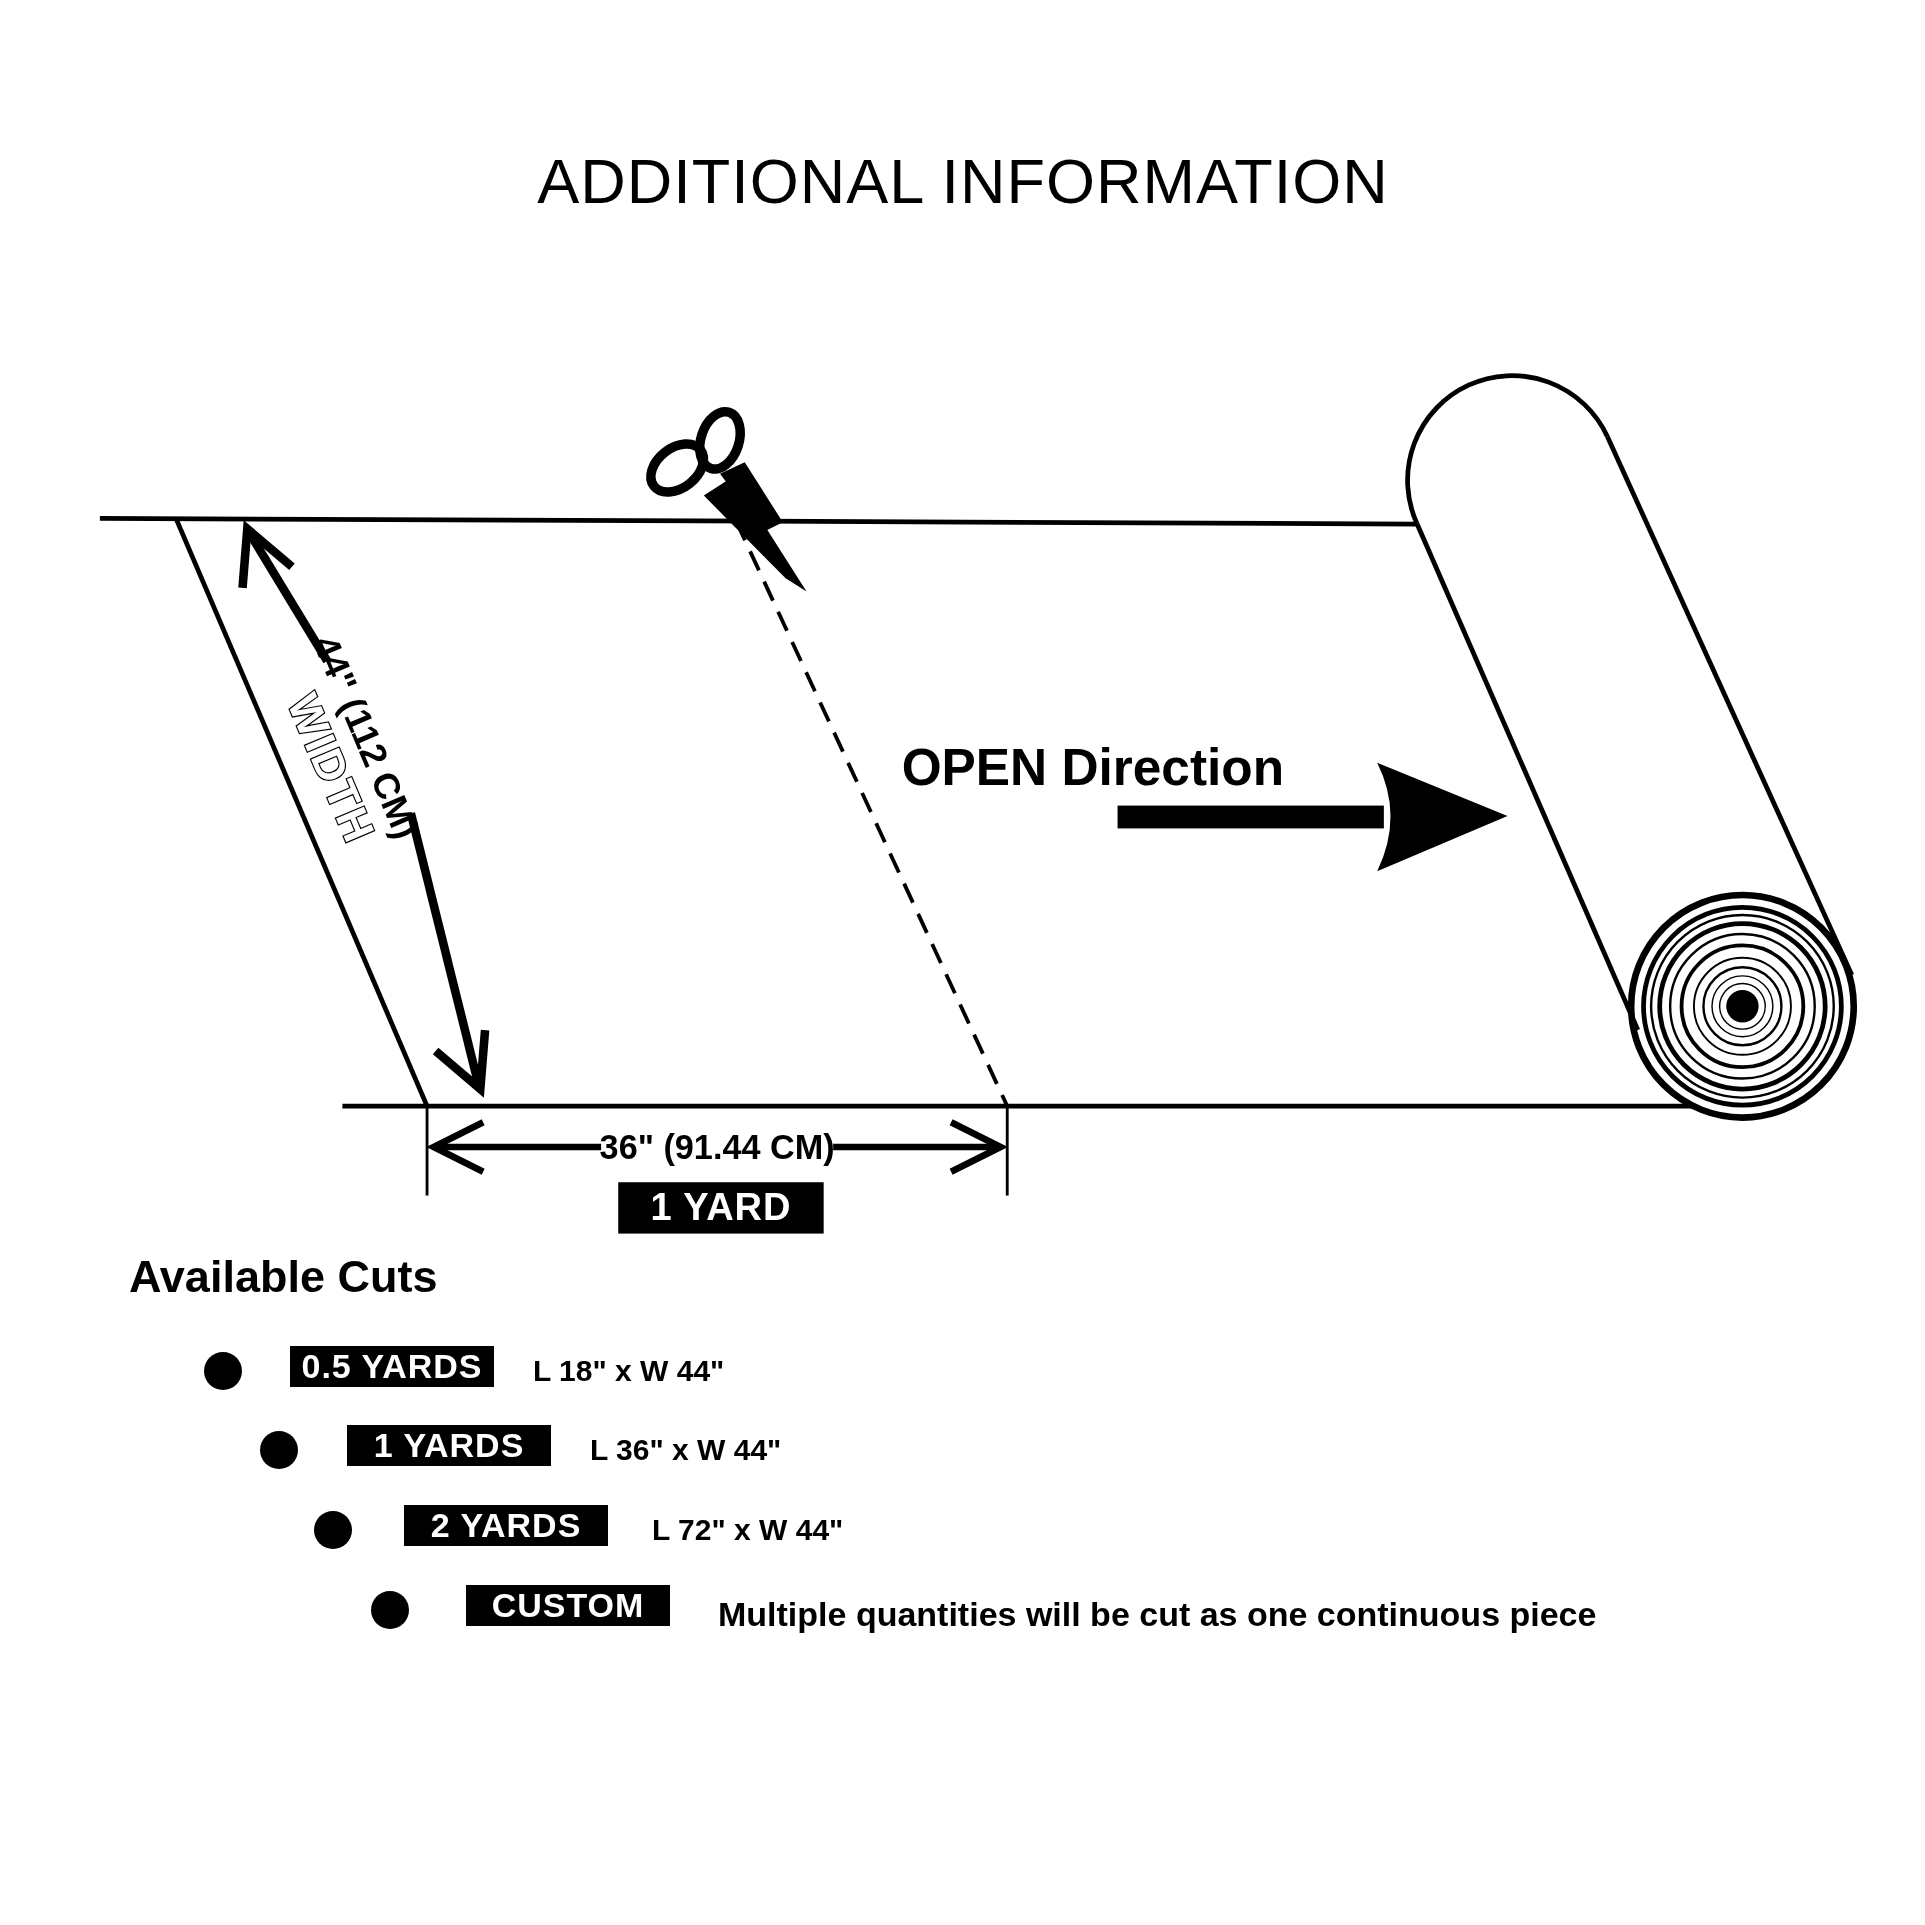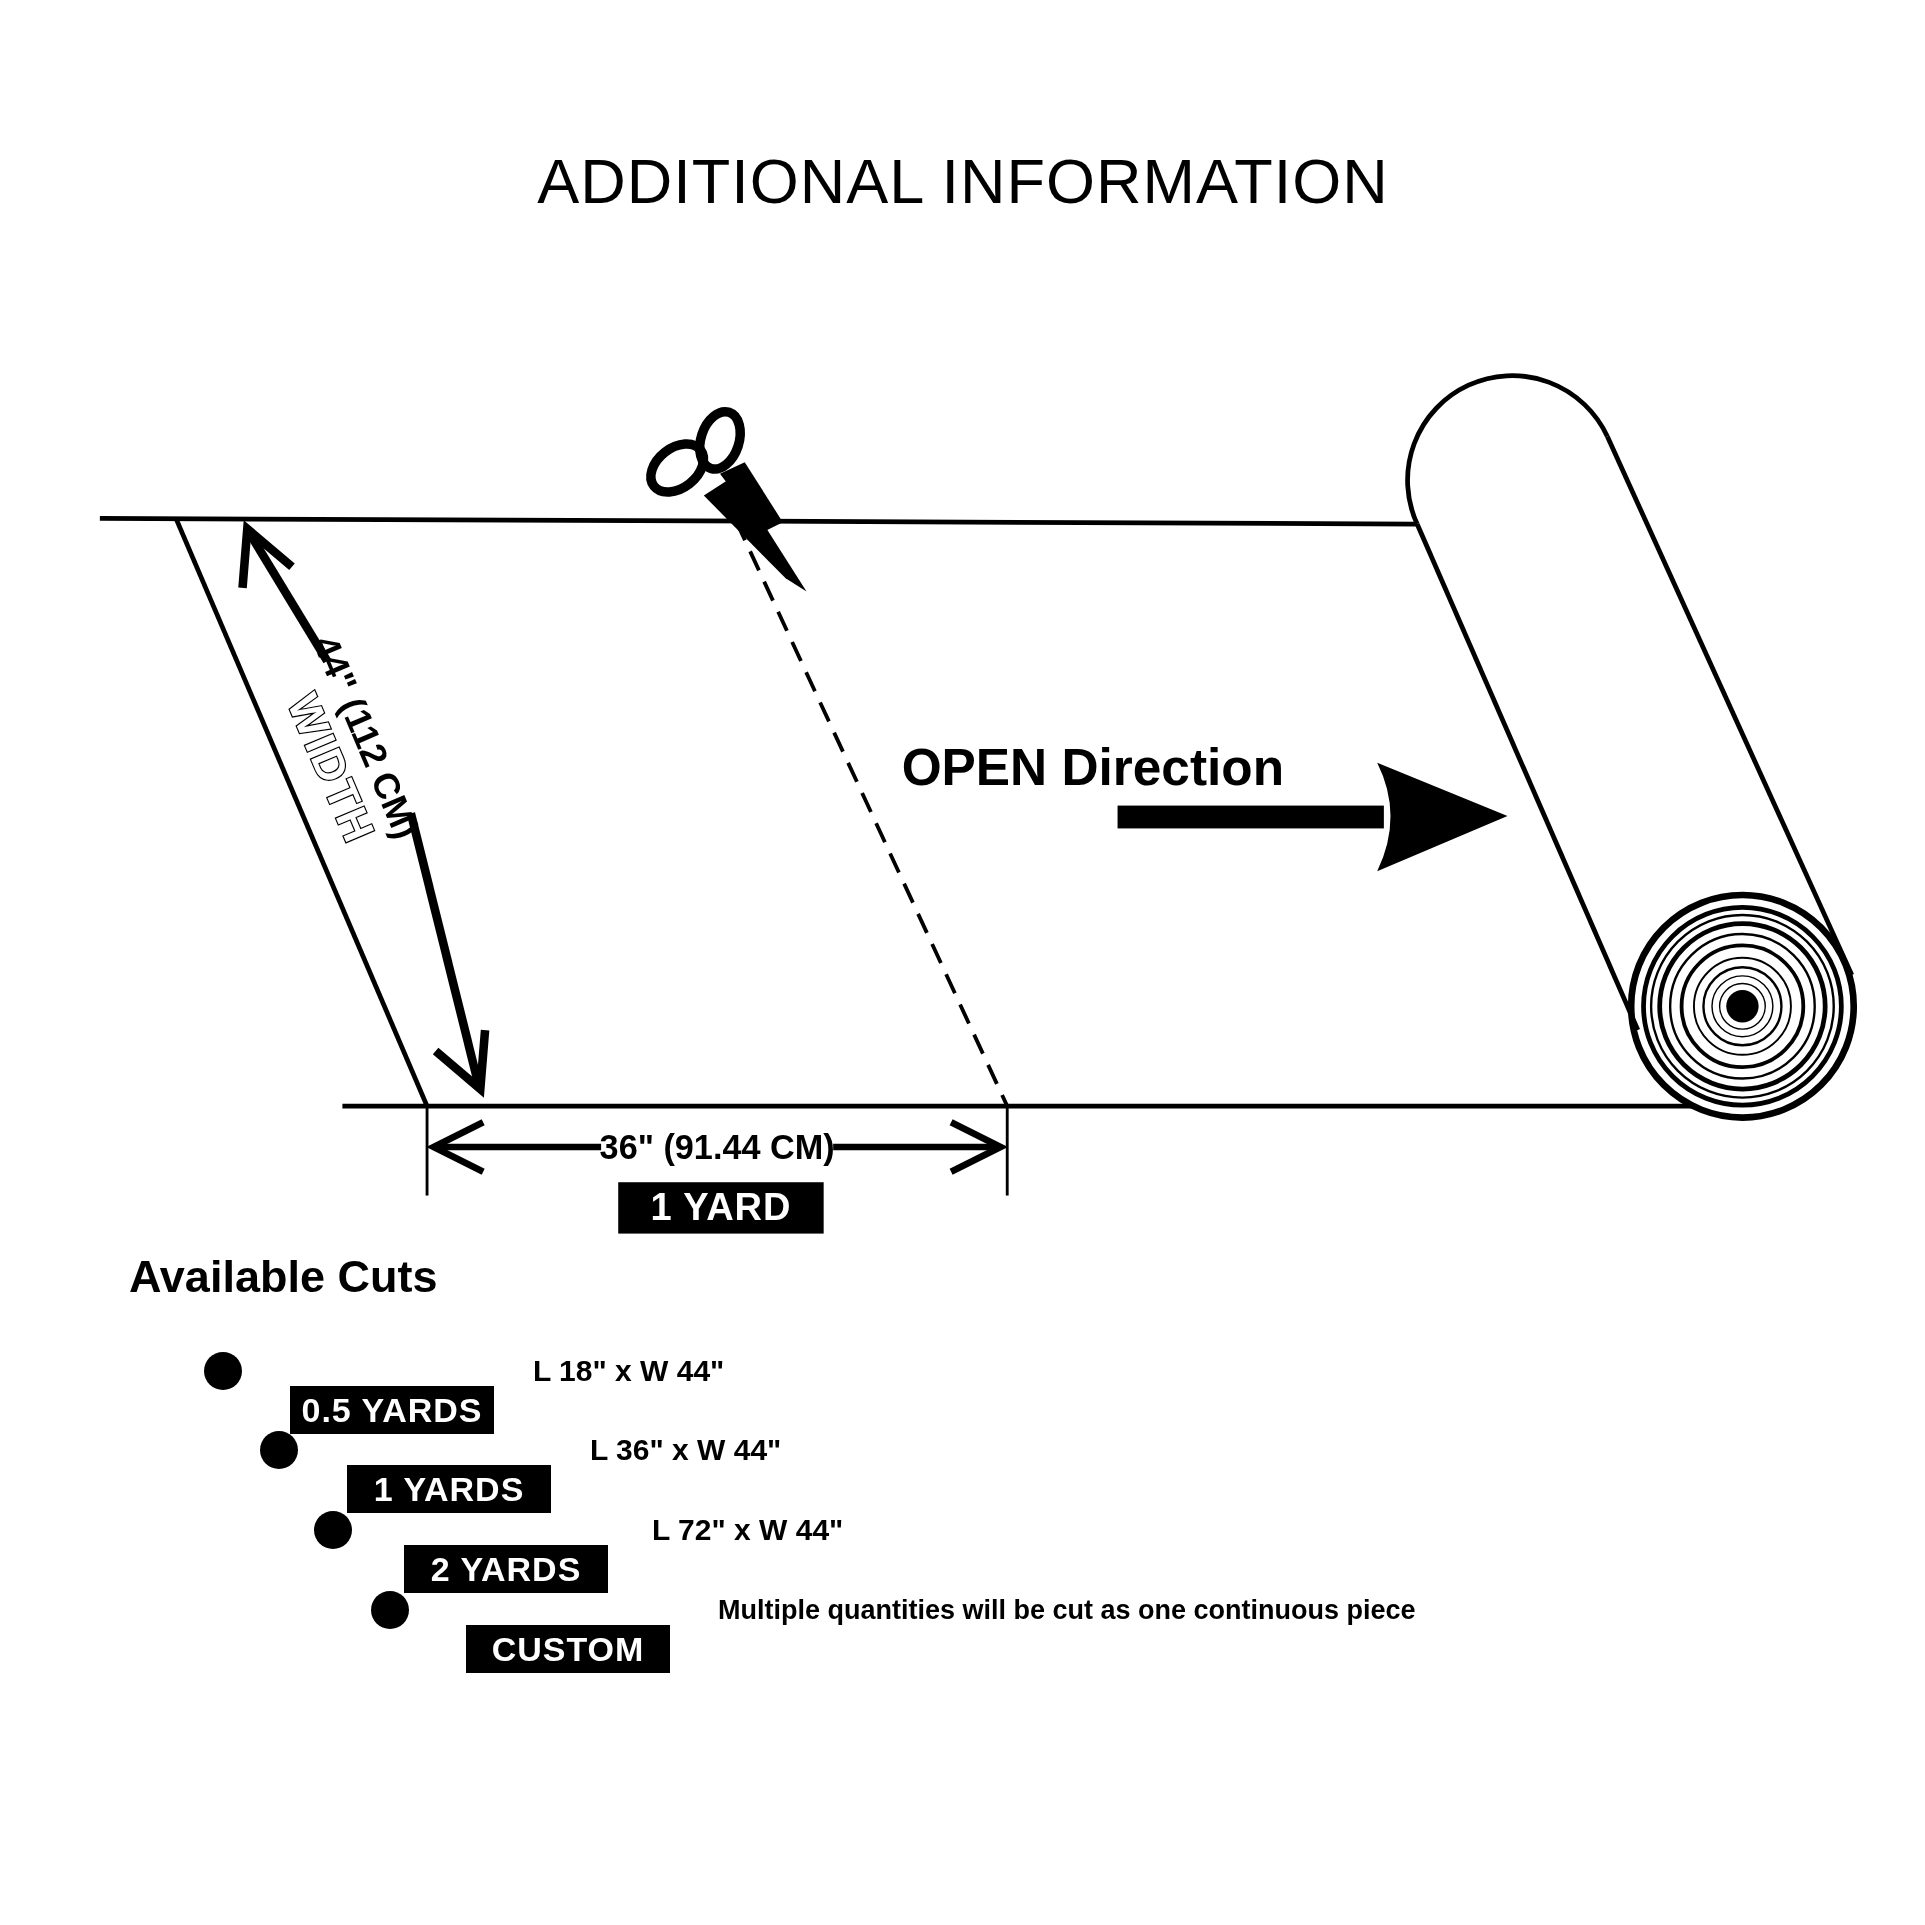--- a/index.html
+++ b/index.html
@@ -28,33 +28,32 @@
     font-weight:700;
     color:#000;
     margin-left:26px;
   }
   .row{position:absolute;left:0;right:0;height:48px;}
   .row .bullet{
     position:absolute;top:5.7px;width:38px;height:38px;
     border-radius:50%;background:#000;
   }
   .row .badge{
-    position:absolute;top:0;width:204px;height:48px;
+    position:absolute;top:0;width:204px;height:41px;
     background:#000;color:#fff;
     font-size:34px;font-weight:700;letter-spacing:1px;
     display:flex;align-items:center;justify-content:center;
     white-space:nowrap;
-    margin-top:40px;
   }
   .row .detail{
     position:absolute;top:7.6px;
     font-size:30px;font-weight:700;color:#000;
     white-space:nowrap;
   }
-  .row.r4 .detail{font-size:27px;top:9.5px;}
+  .row.r4 .detail{font-size:34px;top:9.5px;}
   #r1{top:1346px;} #r2{top:1425px;} #r3{top:1505px;text-decoration:underline;} #r4{top:1585px;}
 </style>
 </head>
 <body>
 
 <div id="canvas">
 
   <div class="page-title">ADDITIONAL INFORMATION</div>
 
   <svg class="diagram" width="1926" height="1926" viewBox="0 0 2025 2025" fill="none" stroke="none" xmlns="http://www.w3.org/2000/svg">

